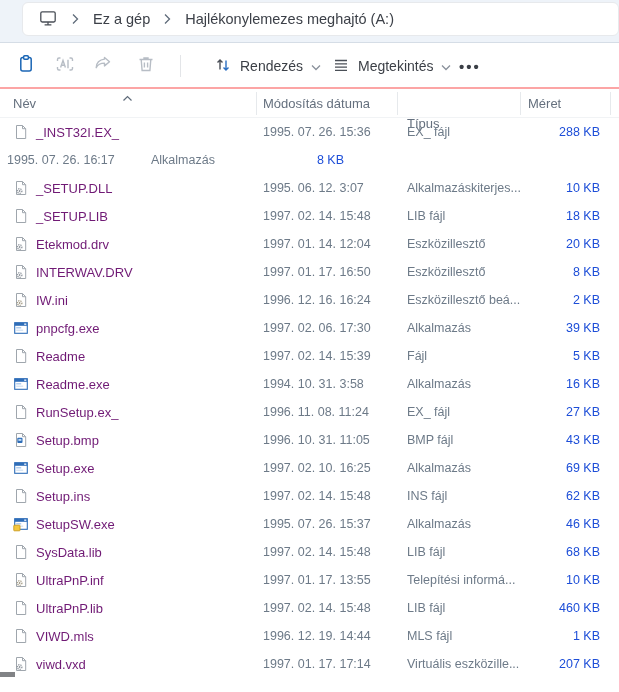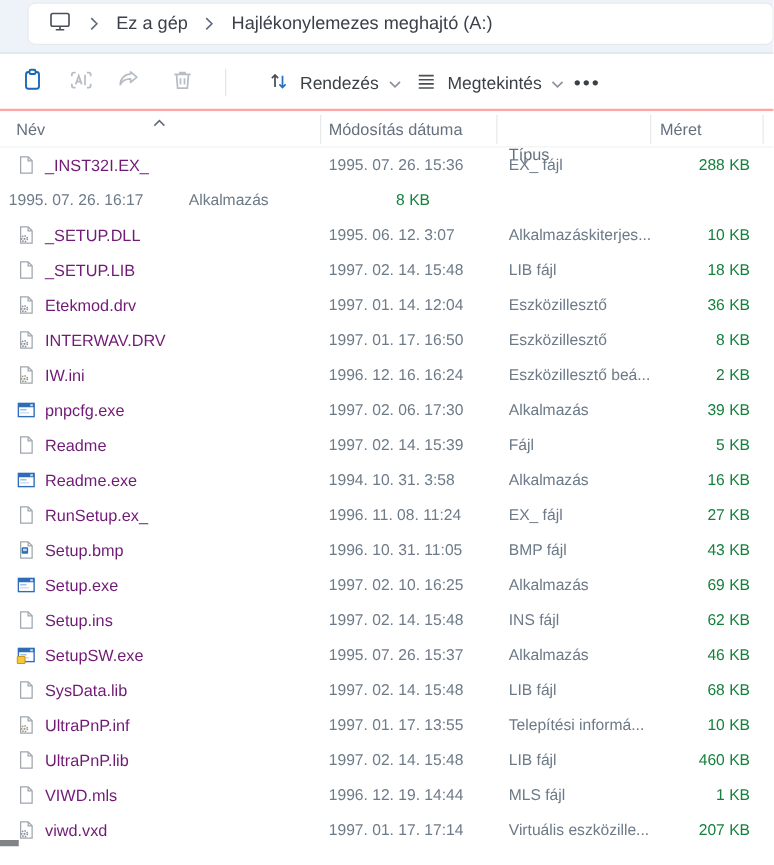--- a/index.html
+++ b/index.html
@@ -30,21 +30,21 @@
   .hsep{position:absolute;top:3px;width:1px;height:23px;background:#e6e9ec;}
   .sortcaret{position:absolute;left:122px;top:1px;}
 
   
   .filelist{position:absolute;left:0;top:118px;width:619px;}
   .row{display:flex;align-items:center;height:28px;width:619px;}
   .c-name{width:256px;display:flex;align-items:center;padding-left:13px;gap:7px;overflow:hidden;}
   .fname{font-size:13px;color:#701a75;white-space:nowrap;}
   .c-date{width:141px;padding-left:7px;font-size:12.5px;color:#6d7a88;white-space:nowrap;}
   .c-type{width:123px;padding-left:10px;font-size:12.5px;color:#6d7a88;white-space:nowrap;overflow:hidden;}
-  .c-size{width:90px;padding-right:10px;font-size:12.5px;color:#15803d;text-align:right;white-space:nowrap;}
+  .c-size{width:90px;padding-right:10px;font-size:12.5px;color:#1d4ed8;text-align:right;white-space:nowrap;}
   .ficon{width:16px;height:16px;display:inline-flex;flex:0 0 16px;}
 
   .cutoff{position:absolute;left:0;top:672px;width:15px;height:5px;background:#818386;}
 </style>
 </head>
 <body>
 
 <div id="app">
 
   <div class="topbar">
@@ -221,21 +221,21 @@
               <path d="M3.5 1.5 h6 L12.7 4.7 v9.8 h-9.2 z" fill="#fff" stroke="#9fa6ad" stroke-width="1"></path>
               <path d="M9.5 1.7 v3 h3" fill="none" stroke="#9fa6ad" stroke-width="1"></path>
               <circle cx="6.6" cy="11" r="2.3" fill="none" stroke="#8d949c" stroke-width="1.3" stroke-dasharray="1.2 0.9"></circle>
               <circle cx="6.6" cy="11" r="0.9" fill="#8d949c"></circle>
             </svg>
           </span>
           <span class="fname">Etekmod.drv</span>
         </span>
         <span class="c-date">1997. 01. 14. 12:04</span>
         <span class="c-type">Eszközillesztő</span>
-        <span class="c-size">36 KB</span>
+        <span class="c-size">20 KB</span>
       </div>
       <div class="row">
         <span class="c-name">
           <span class="ficon">
             <svg width="16" height="16" viewBox="0 0 16 16">
               <path d="M3.5 1.5 h6 L12.7 4.7 v9.8 h-9.2 z" fill="#fff" stroke="#9fa6ad" stroke-width="1"></path>
               <path d="M9.5 1.7 v3 h3" fill="none" stroke="#9fa6ad" stroke-width="1"></path>
               <circle cx="6.6" cy="11" r="2.3" fill="none" stroke="#8d949c" stroke-width="1.3" stroke-dasharray="1.2 0.9"></circle>
               <circle cx="6.6" cy="11" r="0.9" fill="#8d949c"></circle>
             </svg>

